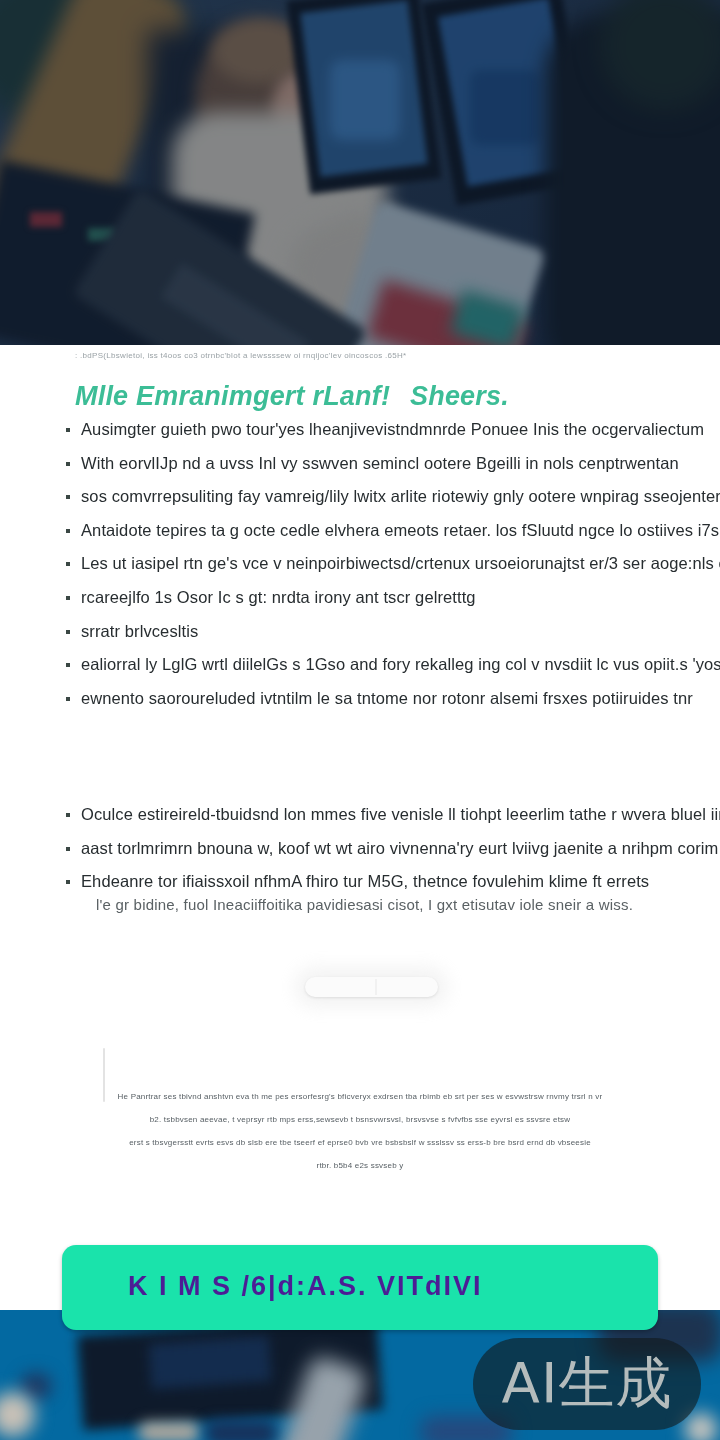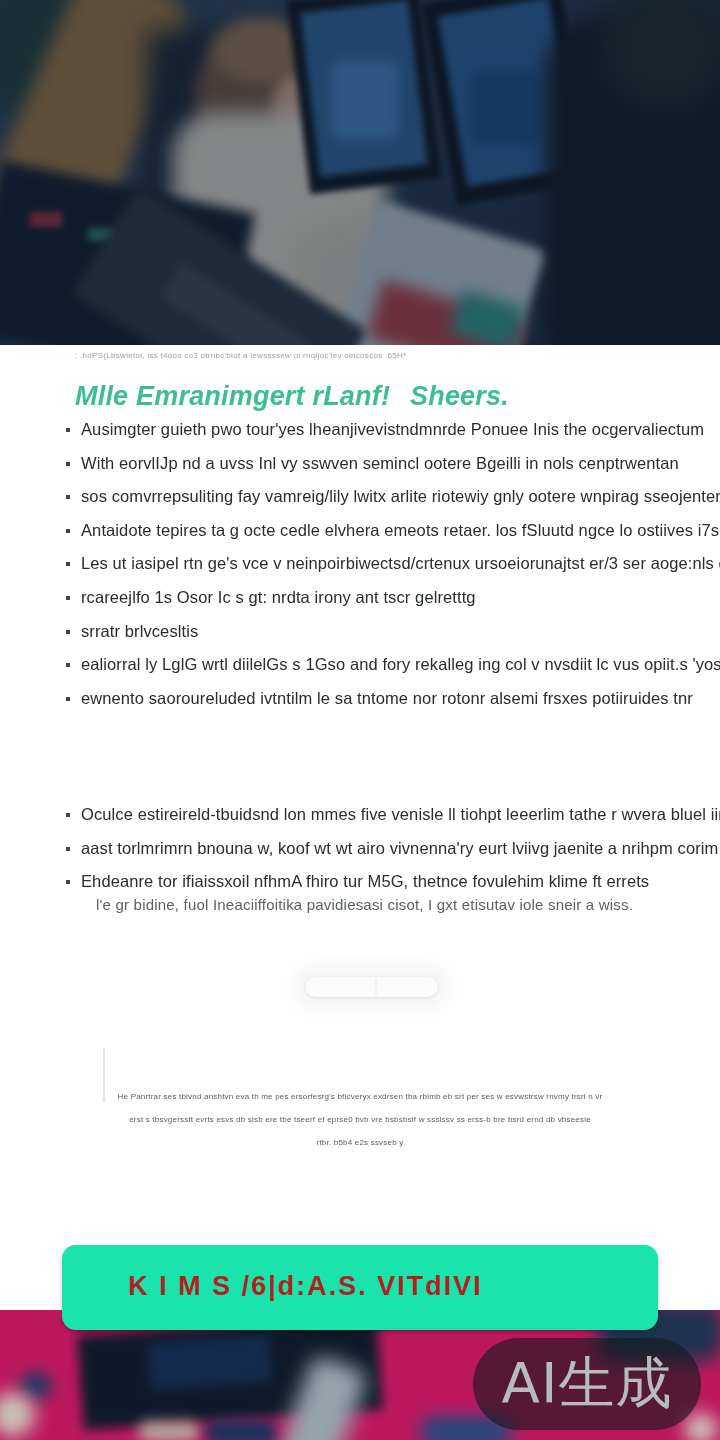--- a/index.html
+++ b/index.html
@@ -40,34 +40,34 @@
            background:#f1f1f1;}
 
   .fineprint-bar{position:absolute;left:103px;top:703px;width:2px;height:54px;
            background:#e3e3e3;border-radius:2px;}
   .fineprint{position:absolute;left:100px;top:700px;width:520px;text-align:center;
            font-size:8px;line-height:23px;color:#565e63;letter-spacing:0.2px;margin-top:40px;}
   .fineprint div{white-space:nowrap;overflow:hidden;}
 
   
   .bottom-photo{position:absolute;left:0;top:1310px;width:720px;height:130px;
-           overflow:hidden;background:#be185d;}
+           overflow:hidden;background:#0369a1;}
   .bottom-photo .sh{position:absolute;}
   .watermark-pill{position:absolute;left:473px;top:28px;width:228px;height:92px;
            border-radius:46px;background:rgba(16,25,26,0.6);
            display:flex;align-items:center;justify-content:center;}
   .watermark-text{font-size:56px;color:#b4bcbc;letter-spacing:1px;
            font-family:"DejaVu Sans", sans-serif;}
 
   
   .cta{position:absolute;left:62px;top:1245px;width:596px;height:85px;border:none;
        border-radius:14px;background:#1ae3ab;cursor:pointer;text-align:left;
        box-shadow:0 2px 4px rgba(0,0,0,0.25);}
   .cta-label{position:absolute;left:66px;top:26px;font-size:27px;font-weight:600;
-       color:#b91c1c;letter-spacing:2px;white-space:nowrap;
+       color:#4c1d95;letter-spacing:2px;white-space:nowrap;
        font-family:"Liberation Sans", sans-serif;}
 </style>
 </head>
 <body>
 
 <div id="screen">
 
   <div class="hero">
     <div class="sh" style="left:-40px;top:-40px;width:220px;height:170px;background:#1f3b37;border-radius:50%;filter:blur(16px);"></div>
     <div class="sh" style="left:25px;top:-30px;width:120px;height:290px;background:#8f6e3d;border-radius:40px;transform:rotate(24deg);filter:blur(9px);"></div>
@@ -137,20 +137,21 @@
 
     <div class="subnote">l'e gr bidine, fuol Ineaciiffoitika pavidiesasi cisot, I gxt etisutav iole sneir a wiss.</div>
 
     <div class="progress-pill">
       <div class="divider"></div>
     </div>
 
     <div class="fineprint-bar"></div>
     <div class="fineprint">
       <div>He Panrtrar ses tbivnd anshtvn eva th me pes ersorfesrg's bficveryx exdrsen tba rbimb eb srt per ses w esvwstrsw rnvmy trsrl n vr</div>
+      <div>b2. tsbbvsen aeevae, t veprsyr rtb mps erss,sewsevb t bsnsvwrsvsl, brsvsvse s fvfvfbs sse eyvrsl es ssvsre etsw</div>
       <div>erst s tbsvgersstt evrts esvs db slsb ere tbe tseerf ef eprse0 bvb vre bsbsbslf w ssslssv ss erss-b bre bsrd ernd db vbseesie</div>
       <div>rtbr. b5b4 e2s  ssvseb y</div>
     </div>
   </div>
 
   <div class="bottom-photo">
     <div class="sh" style="left:80px;top:15px;width:300px;height:95px;background:#0e1a2b;transform:rotate(-4deg);filter:blur(6px);"></div>
     <div class="sh" style="left:150px;top:30px;width:120px;height:45px;background:#132c4e;transform:rotate(-4deg);filter:blur(6px);"></div>
     <div class="sh" style="left:20px;top:62px;width:32px;height:28px;background:#1d3b66;border-radius:50%;filter:blur(8px);"></div>
     <div class="sh" style="left:293px;top:50px;width:58px;height:115px;background:#97a2ab;transform:rotate(20deg);border-radius:14px;filter:blur(10px);"></div>

